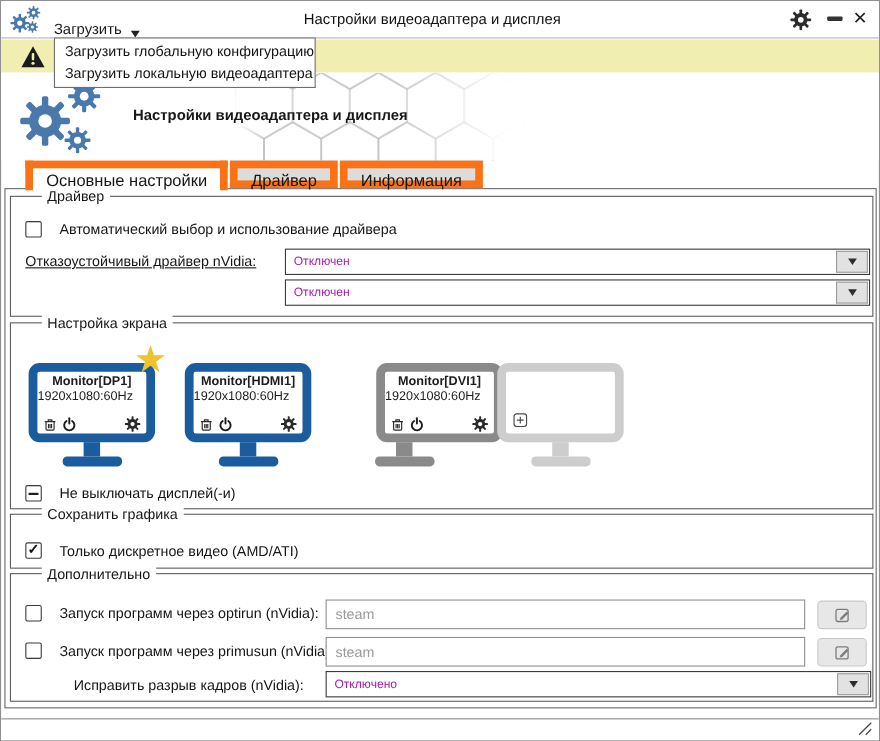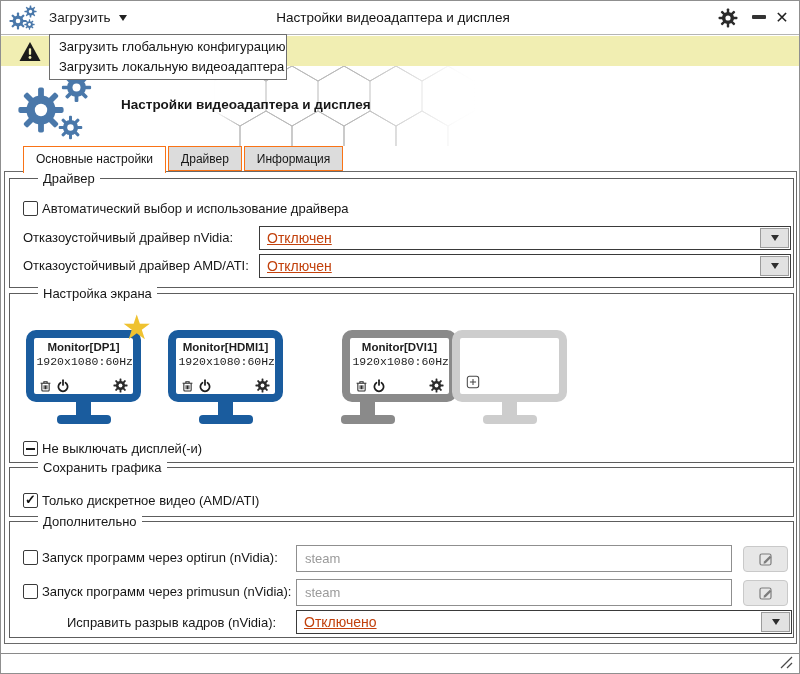--- a/index.html
+++ b/index.html
@@ -7,21 +7,21 @@
   body { font-family:"Liberation Sans", sans-serif; background:#e8e8e8; }
   .window { position:relative; width:800px; height:674px; border:1px solid #8f8f8f; background:#fff; overflow:hidden; }
 
   
   .toolbar { position:absolute; left:0; top:0; width:798px; height:34px; background:#fff; border-bottom:1px solid #b5b5b5; }
   .app-icon { position:absolute; left:8px; top:4px; width:36px; height:27px; }
   .app-icon .g1 { position:absolute; left:0; top:7px; width:18px; height:18px; }
   .app-icon .g2 { position:absolute; left:15px; top:0; width:13px; height:13px; }
   .app-icon .g3 { position:absolute; left:15px; top:14px; width:11px; height:11px; }
   .tb-btn { position:absolute; top:0; height:33px; display:flex; align-items:center; gap:8px; font-size:13.5px; color:#1d1d1d; cursor:default; background:none; border:none; font-family:inherit; }
-  .load-btn { left:48px; }
+  .load-btn { left:48px;align-items:flex-end; }
   .save-btn { right:100px; }
   .caret-down { width:0; height:0; border-left:4.5px solid transparent; border-right:4.5px solid transparent; border-top:6px solid #222; }
   .tb-title { position:absolute; left:50%; top:0; transform:translateX(-53%); line-height:33px; font-size:13.5px; color:#111; white-space:nowrap; }
   .tb-settings { position:absolute; right:61px; top:7px; width:20px; height:20px; background:none; border:none; }
   .tb-min { position:absolute; right:33px; top:14px; width:14px; height:4px; background:#333; border:none; border-radius:1px; }
   .tb-close { position:absolute; right:6px; top:5px; width:22px; height:24px; background:none; border:none; font-size:16px; color:#222; line-height:22px; text-align:center; }
 
   
   .warnbar { position:absolute; left:0; top:35px; width:798px; height:30px; background:#f1eeb2; display:flex; align-items:center; }
   .warn-icon { margin-left:17px; width:24px; height:21px; flex:0 0 auto; }
@@ -37,54 +37,54 @@
   .hex-fade { position:absolute; left:0; top:0; width:262px; height:80px;
       background:linear-gradient(to right, #fff 0%, rgba(255,255,255,0) 10%, rgba(255,255,255,0) 55%, rgba(255,255,255,0.95) 92%, #fff 100%); }
   .logo { position:absolute; left:12px; top:5px; width:96px; height:72px; }
   .logo .g1 { position:absolute; left:4px; top:15px; width:48px; height:48px; }
   .logo .g2 { position:absolute; left:48px; top:1px; width:31px; height:31px; }
   .logo .g3 { position:absolute; left:45px; top:44px; width:25px; height:25px; }
   .header-title { position:absolute; left:120px; top:31px; font-size:13.5px; font-weight:bold; color:#181818; z-index:2; white-space:nowrap; }
 
   
   .tabbar { position:absolute; left:22px; top:145px; display:flex; gap:2px; z-index:3; }
-  .tab { height:25px; line-height:24px; padding:0 12px; font-size:12px; color:#161616; background:#dcdcdc; border:1px solid #f97316; white-space:nowrap; }
+  .tab { height:25px; line-height:24px; padding:0 12px; font-size:15px; color:#161616; background:#dcdcdc; border:7px solid #f97316; white-space:nowrap; }
   .tab.active { background:#fff; height:27px; border-bottom:none; }
 
   
   .panel { position:absolute; left:3px; top:170px; width:793px; height:473px; border:1px solid #6a6a6a; background:#fff; }
   .group { position:absolute; left:4px; width:785px; border:1px solid #5d5d5d; background:#fff; }
   .legend { position:absolute; left:28px; top:-8px; background:#fff; padding:0 5px; font-size:13px; color:#161616; white-space:nowrap; }
   .g-driver { top:6px; height:110px; }
   .g-screen { top:121px; height:170px; }
   .g-hybrid { top:295px; height:50px; }
   .g-extra  { top:349px; height:117px; }
 
-  .cb-row { position:absolute; display:flex; align-items:center; gap:4px; font-size:13px; color:#161616; white-space:nowrap; }
+  .cb-row { position:absolute; display:flex; align-items:center; gap:16px; font-size:13px; color:#161616; white-space:nowrap; }
   .cb { width:15px; height:15px; border:1.5px solid #3a3a3a; border-radius:2px; background:#fff; display:inline-flex; align-items:center; justify-content:center; flex:0 0 auto; }
   .cb .mark { font-size:13px; font-weight:bold; color:#111; line-height:1; margin-top:-2px; }
   .cb .dash { width:9px; height:2px; background:#1d1d1d; }
 
   .form-label { position:absolute; font-size:13px; color:#161616; white-space:nowrap; }
 
   .combo { position:absolute; height:24px; border:1px solid #3a3a3a; background:#fff; display:flex; align-items:stretch; }
-  .combo-val { flex:1; font-size:14px; color:#c2410c; padding-left:7px; display:flex; align-items:center;text-decoration:underline; }
+  .combo-val { flex:1; font-size:11px; color:#a21caf; padding-left:7px; display:flex; align-items:center; }
   .combo-btn { width:29px; margin:1px; background:#e2e2e2; border:1px solid #9c9c9c; display:flex; align-items:center; justify-content:center; }
   .combo-btn .caret-down { border-top-color:#2e2e2e; }
 
   .txt { position:absolute; height:27px; border:1px solid #8f8f8f; background:#fff; font-family:inherit; font-size:13px; color:#222; padding:0 8px; }
   .txt::placeholder { color:#9a9a9a; }
   .edit-btn { position:absolute; width:45px; height:26px; background:#e7e7e7; border:1px solid #c9c9c9; border-radius:4px; display:flex; align-items:center; justify-content:center; }
 
   
   .mon-row { position:absolute; left:16px; top:36px; display:flex; gap:27px; }
   .monitor { position:relative; width:115px; }
   .mon-screen { position:relative; width:115px; height:72px; border:8px solid #1a5c9e; border-radius:10px; background:#fff; }
   .mon-name { font-size:11.5px; font-weight:bold; text-align:center; color:#1d1d1d; margin-top:3px; white-space:nowrap; }
-  .mon-res { font-size:11.5px; text-align:right; color:#1d1d1d; margin-top:2px; white-space:nowrap;font-family:Liberation Mono, monospace; }
+  .mon-res { font-size:11.5px; text-align:left; color:#1d1d1d; margin-top:2px; white-space:nowrap; }
   .mon-icons { position:absolute; left:0; bottom:1px; width:99px; display:flex; align-items:center; padding:0 5px; gap:4px; }
   .mon-icons .spacer { flex:1; }
   .mon-stand { width:115px; }
   .mon-post { width:15px; height:13px; margin:0 auto; background:#1a5c9e; }
   .mon-base { width:54px; height:9px; margin:0 auto; background:#1a5c9e; border-radius:4px; }
   .monitor.gray .mon-screen { border-color:#8a8a8a;margin-left:32px; }
   .monitor.gray .mon-post, .monitor.gray .mon-base { background:#8a8a8a; }
   .monitor.empty .mon-screen { border-color:#cdcdcd; }
   .monitor.empty .mon-post, .monitor.empty .mon-base { background:#cdcdcd; }
   .star { position:absolute; top:-20px; right:-11px; font-size:34px; color:#efc230; z-index:2; line-height:1; }
@@ -193,28 +193,27 @@
   </div>
 
   <div class="panel">
 
     <div class="group g-driver">
       <span class="legend">Драйвер</span>
       <label class="cb-row" style="left:13px; top:22px;">
         <span class="cb"></span>
         <span>Автоматический выбор и использование драйвера</span>
       </label>
-      <span class="form-label" style="left:13px; top:51px;">Отказоустойчивый драйвер nVidia:</span>
+      <span class="form-label" style="left:13px; top:51px;text-decoration:underline;">Отказоустойчивый драйвер nVidia:</span>
       <div class="combo" style="left:249px; top:47px; width:532px;">
         <span class="combo-val">Отключен</span>
         <span class="combo-btn">
             <span class="caret-down"></span>
           </span>
       </div>
-      <span class="form-label" style="left:13px; top:79px;">Отказоустойчивый драйвер AMD/ATI:</span>
       <div class="combo" style="left:249px; top:75px; width:532px;">
         <span class="combo-val">Отключен</span>
         <span class="combo-btn">
             <span class="caret-down"></span>
           </span>
       </div>
     </div>
 
     <div class="group g-screen">
       <span class="legend">Настройка экрана</span>

